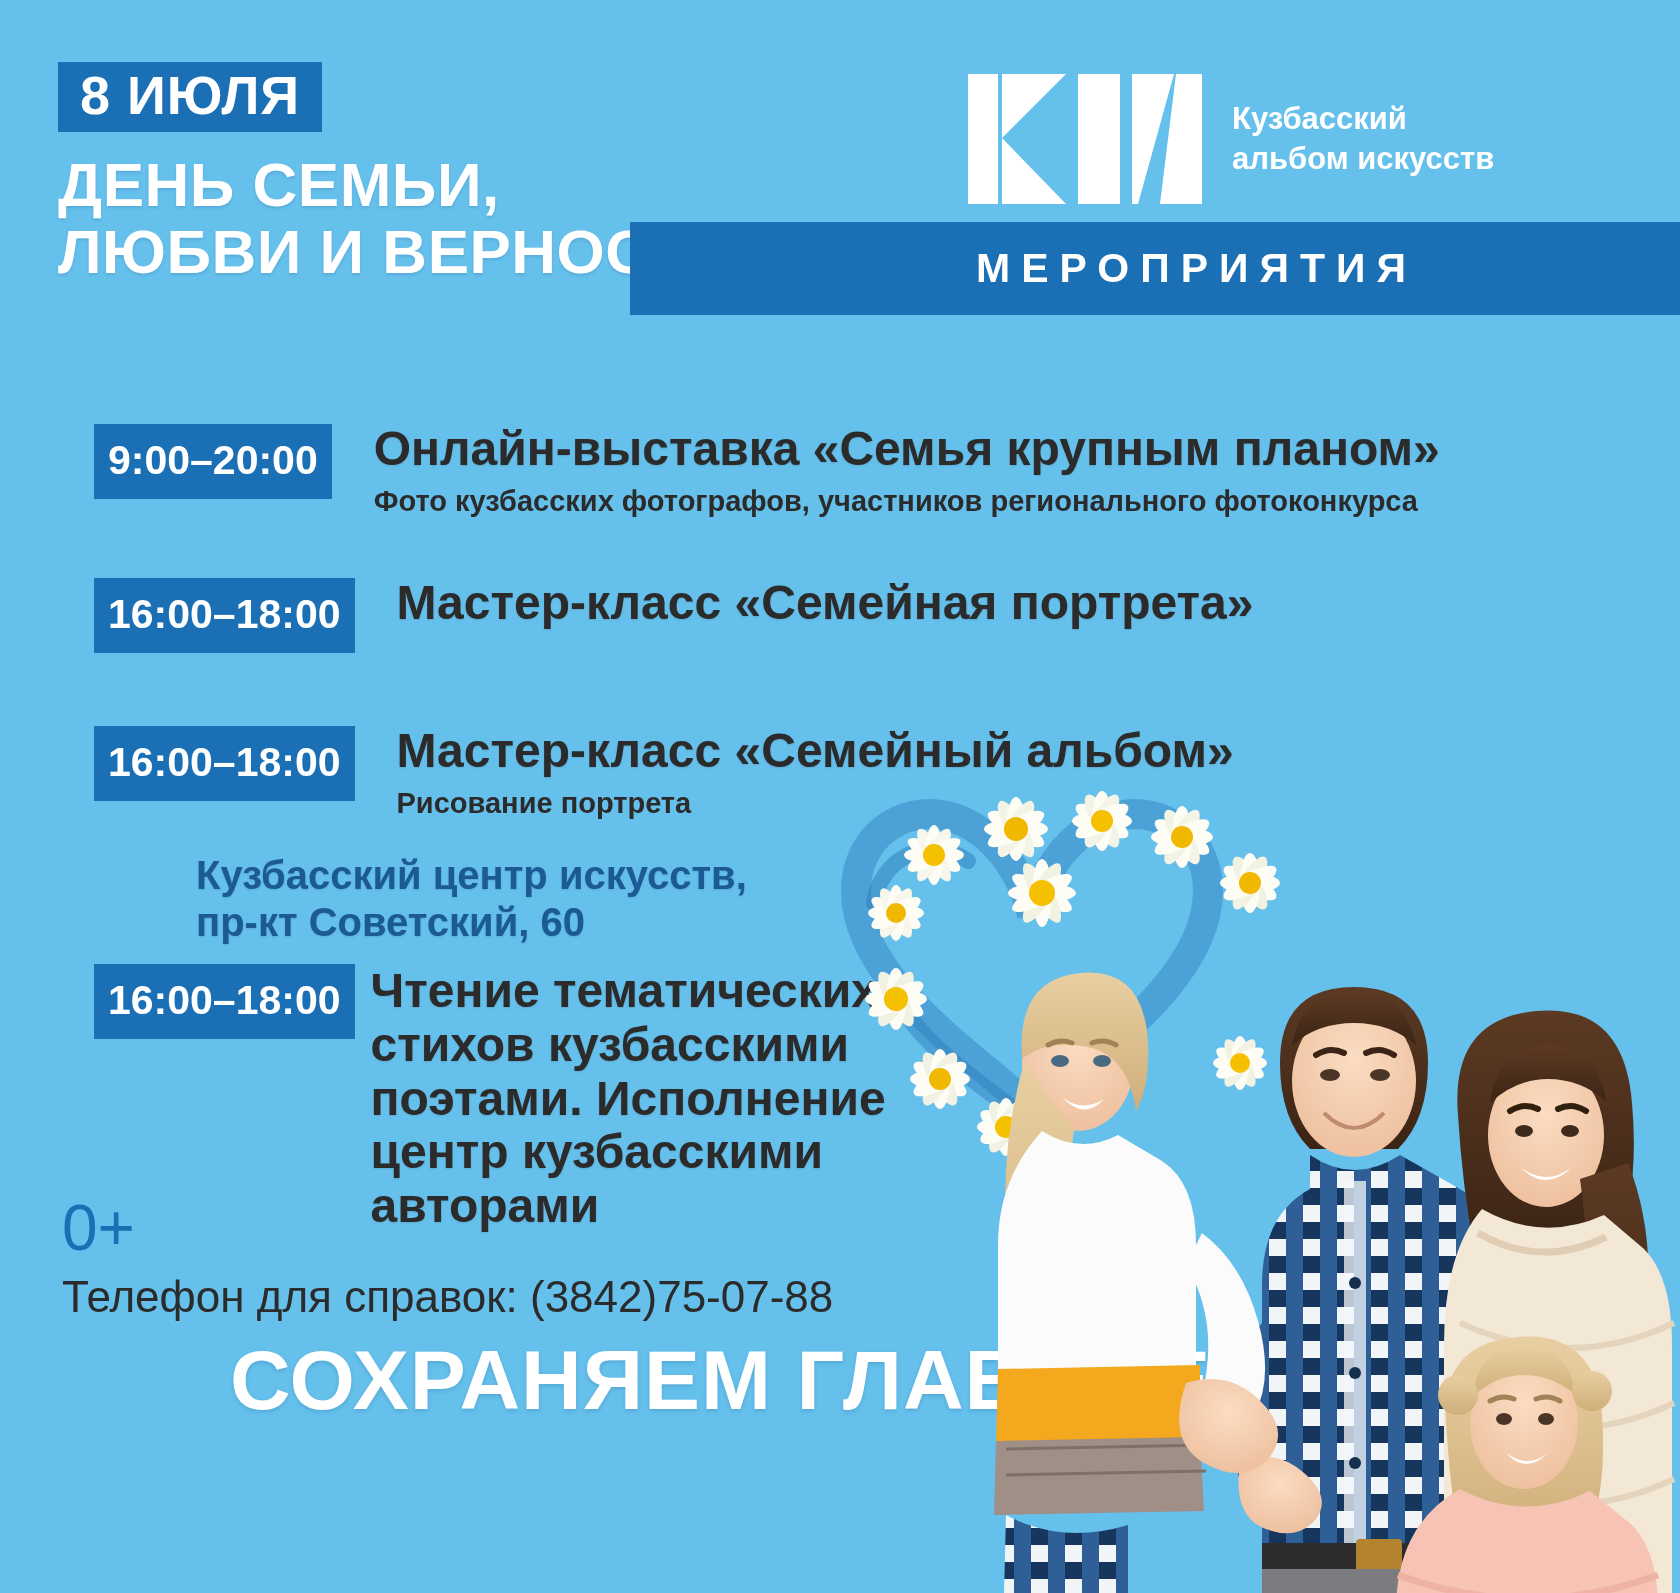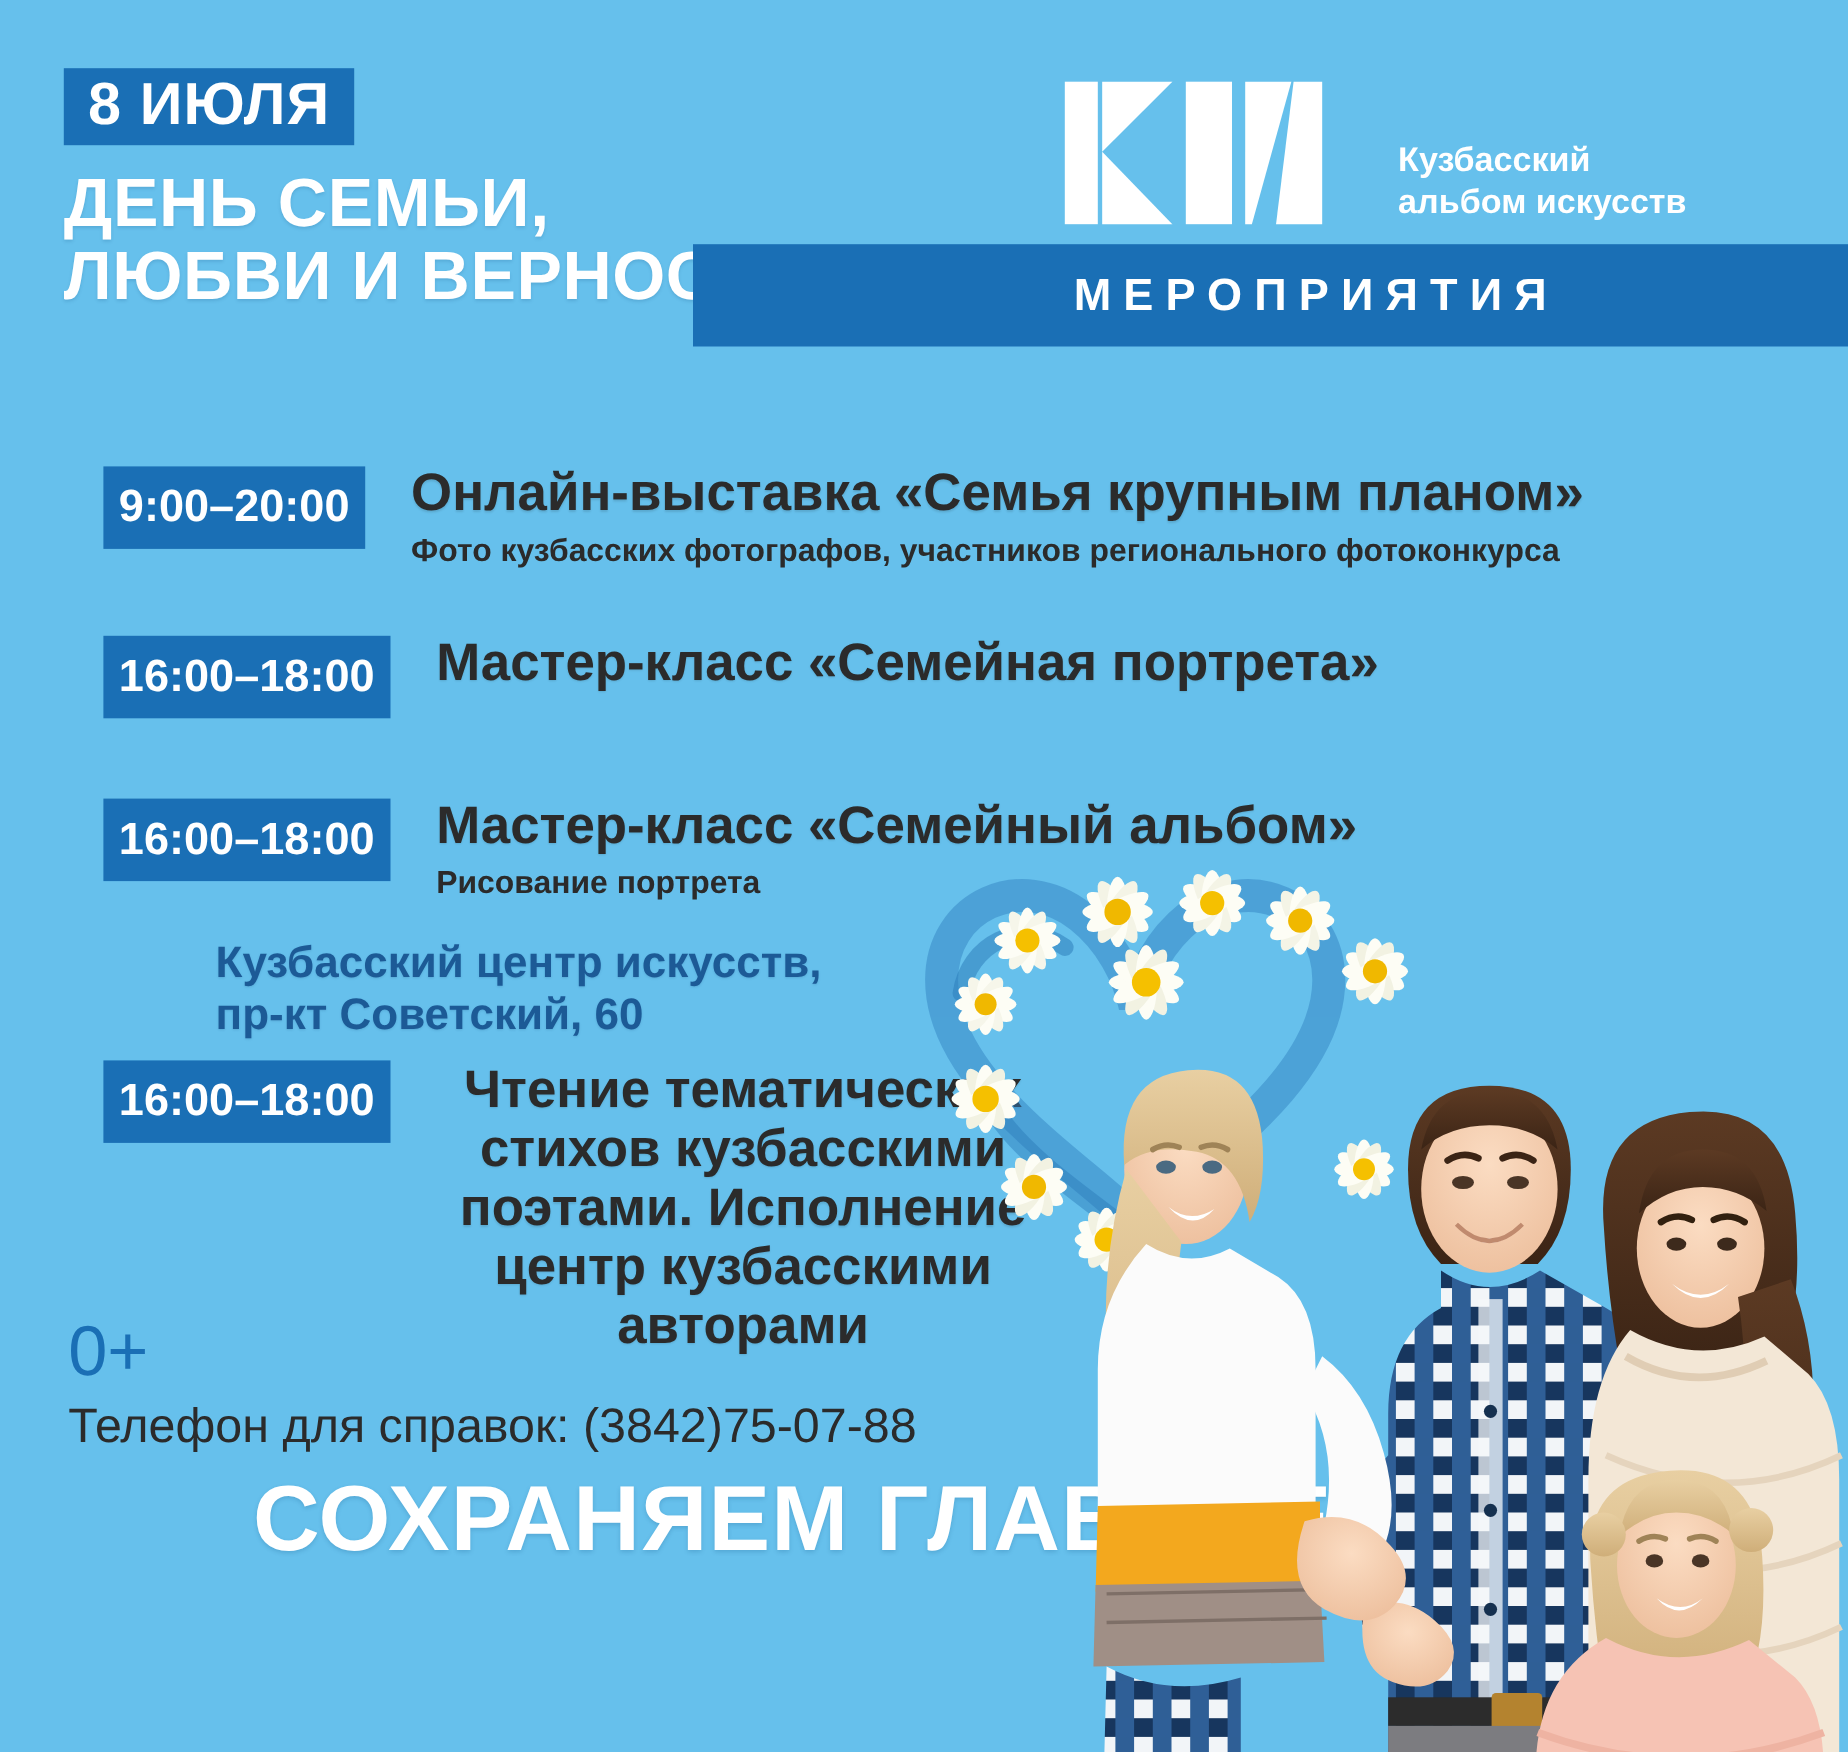--- a/index.html
+++ b/index.html
@@ -37,21 +37,21 @@
     line-height:1.08;
     letter-spacing:0.5px;
     white-space:nowrap;
     text-shadow:0 2px 3px rgba(20,80,130,.18);
   }
   .headline .l2{display:block;}
 
   
   .logo-wrap{
     position:absolute;left:962px;top:74px;
-    display:flex;align-items:flex-end;gap:63px;
+    display:flex;align-items:center;gap:24px;
   }
   .logo-mark{width:246px;height:130px;display:block;}
   .logo-text{
     color:#ffffff;font-size:31px;font-weight:bold;line-height:1.28;
     white-space:nowrap;
   }
 
   .events-bar{
     position:absolute;left:630px;top:222px;width:1050px;height:93px;
     background:#1a6fb5;
@@ -82,21 +82,20 @@
     padding:16px 14px 18px 14px;
     white-space:nowrap;
     flex:0 0 auto;
     text-align:center;
   }
   .ev-body{padding-left:42px;}
   .ev-title{
     color:#2b2b2b;font-weight:bold;font-size:48px;line-height:1.06;
     white-space:nowrap;
     text-shadow:0 1px 2px rgba(0,0,0,.12);
-    text-align:center;
   }
   .ev-sub{
     color:#2b2b2b;font-weight:bold;font-size:29px;line-height:1.15;
     margin-top:10px;white-space:nowrap;
   }
 
   .row-1{left:70px;top:424px;}
   .row-2{left:70px;top:578px;}
   .row-3{left:70px;top:726px;}
   .row-4{left:70px;top:964px;}

